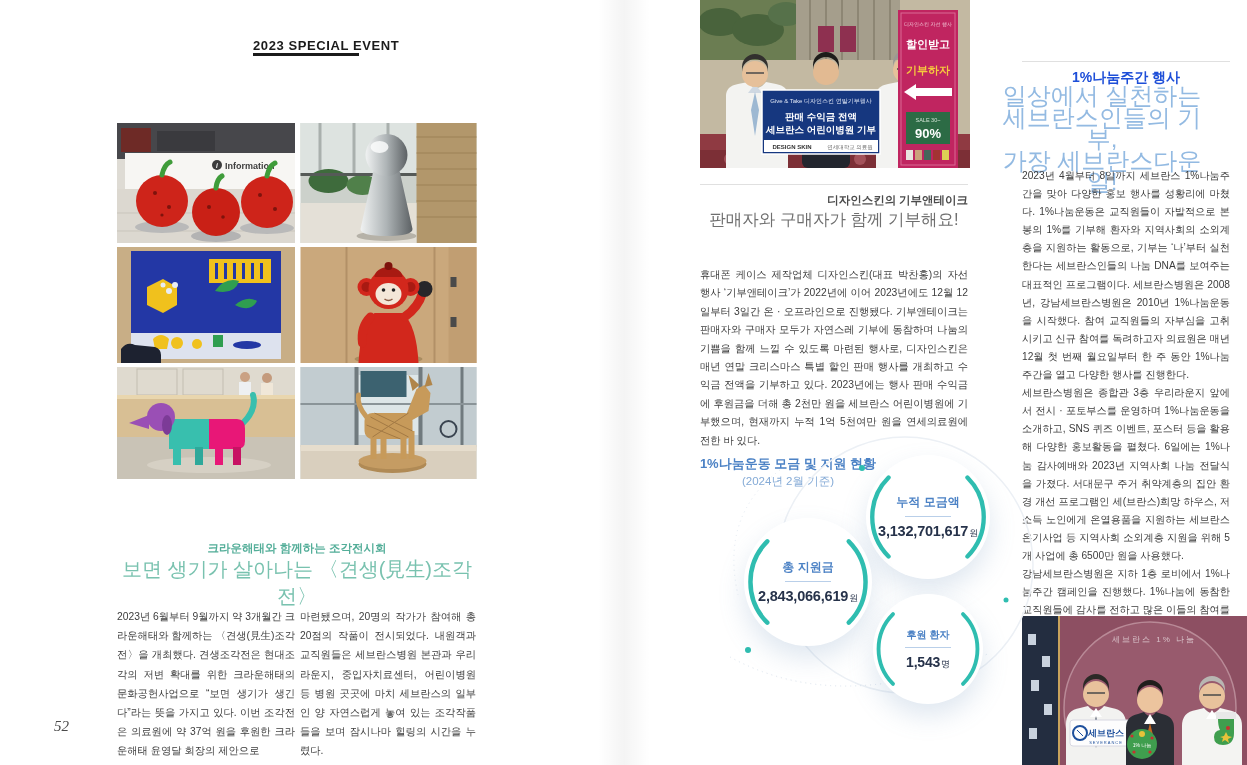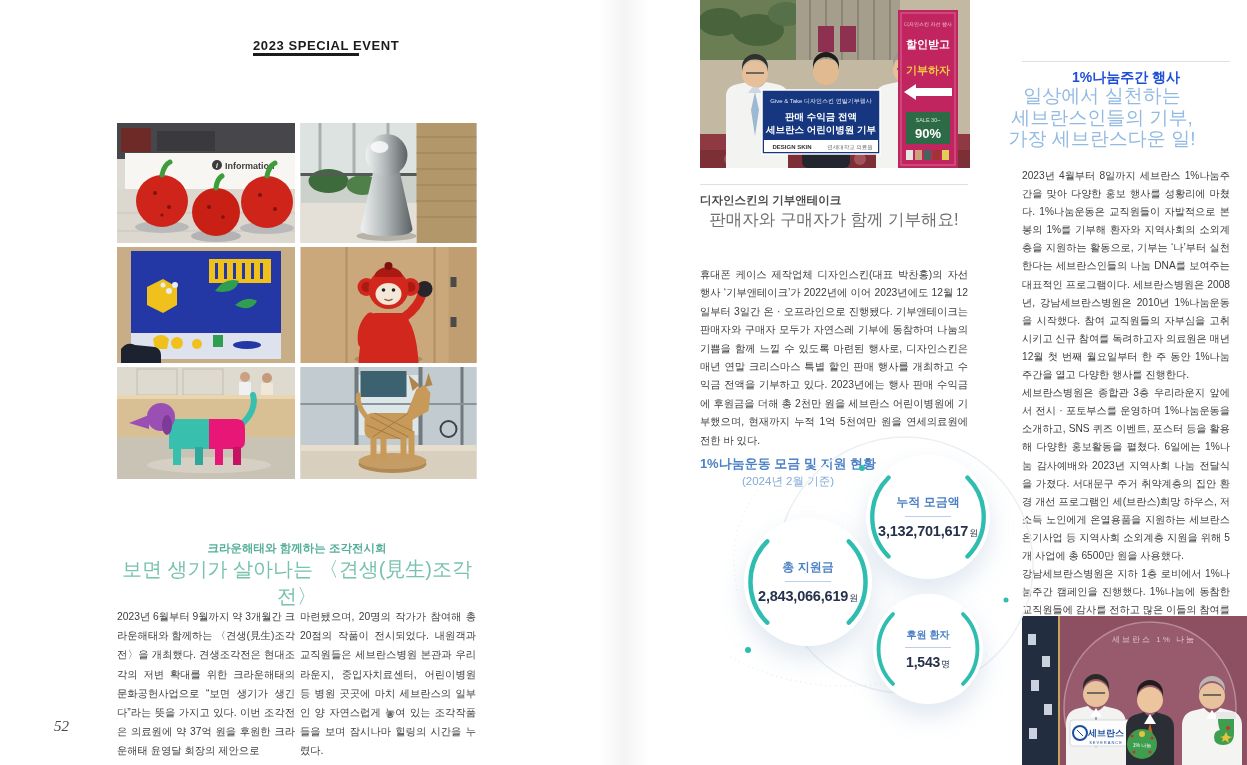--- a/index.html
+++ b/index.html
@@ -14,40 +14,40 @@
   .photo-grid{left:117px;top:123px;width:360px;display:grid;grid-template-columns:178px 177px;gap:4px 5px;}
   .photo-grid svg{display:block;}
   .l-kicker{left:117px;top:541px;width:360px;text-align:center;font-size:11.5px;font-weight:700;color:#54ae99;}
   .l-title{left:117px;top:556px;width:360px;text-align:center;font-size:20px;font-weight:400;color:#79c2af;}
   .l-col{top:597px;width:178px;font-size:10.3px;line-height:19.2px;text-align:justify;color:#3c3c3c;margin-top:10px;}
   .l-col1{left:117px;} .l-col2{left:300px;width:176px;}
   .pagenum{left:54px;top:718px;font-family:"Liberation Serif",serif;font-style:italic;font-size:15px;color:#4a4a4a;}
   
   .rule{height:1px;background:#e0e0e0;}
   .m-rule{left:700px;top:184px;width:268px;}
-  .m-kicker{left:700px;top:193px;width:268px;text-align:left;font-size:11.5px;font-weight:700;color:#4b4b4b;}
+  .m-kicker{left:700px;top:193px;width:268px;text-align:right;font-size:11.5px;font-weight:700;color:#4b4b4b;font-family:Liberation Serif, serif;}
   .m-title{left:700px;top:209px;width:268px;text-align:center;font-size:16.5px;line-height:21px;color:#6f6f6f;}
   .m-body{left:700px;top:266px;width:268px;font-size:10.3px;line-height:18.4px;text-align:justify;color:#3c3c3c;}
   .stats-title{left:693px;top:455px;width:190px;text-align:center;font-size:13px;font-weight:700;color:#4c82c5;}
   .stats-sub{left:693px;top:474px;width:190px;text-align:center;font-size:11.5px;color:#84aad6;}
   .stat-circle{border-radius:50%;background:#ffffff;box-shadow:0 12px 26px rgba(110,145,185,.22);
                display:flex;flex-direction:column;align-items:center;justify-content:center;z-index:2;}
   .stat-circle svg.arcs{position:absolute;inset:0;width:100%;height:100%;}
   .stat-label{font-size:12px;font-weight:700;color:#4c82c5;}
   .stat-div{width:46px;height:1px;background:#b9cfe9;margin:5px 0 6px 0;}
   .stat-value{font-size:14.5px;font-weight:800;color:#26324a;letter-spacing:-.2px;}
   .stat-unit{font-size:9px;font-weight:400;margin-left:1px;}
   .c1{left:866px;top:455px;width:124px;height:124px;}
   .c2{left:744px;top:518px;width:128px;height:128px;}
   .c3{left:873px;top:594px;width:110px;height:110px;}
   .c3 .stat-label{font-size:10px;} .c3 .stat-value{font-size:14px;}
   .deco{left:660px;top:425px;z-index:1;pointer-events:none;}
   .r-rule{left:1022px;top:61px;width:208px;}
   .r-kicker{left:1022px;top:69px;width:208px;text-align:center;font-size:14px;font-weight:700;color:#1d4ed8;}
-  .r-title{left:998px;top:85px;width:208px;text-align:center;font-size:19px;line-height:21.5px;color:#93bae2;}
+  .r-title{left:998px;top:85px;width:208px;text-align:center;font-size:24px;line-height:21.5px;color:#93bae2;}
   .r-body{left:1022px;top:167px;width:208px;font-size:10.2px;line-height:18.1px;text-align:justify;color:#3c3c3c;}
   .r-body div{margin:0;}
 </style>
 </head>
 <body>
 
 <div class="spread">
 
   <div class="abs evt-header">2023 SPECIAL EVENT</div>
   <div class="abs evt-bar"></div>

